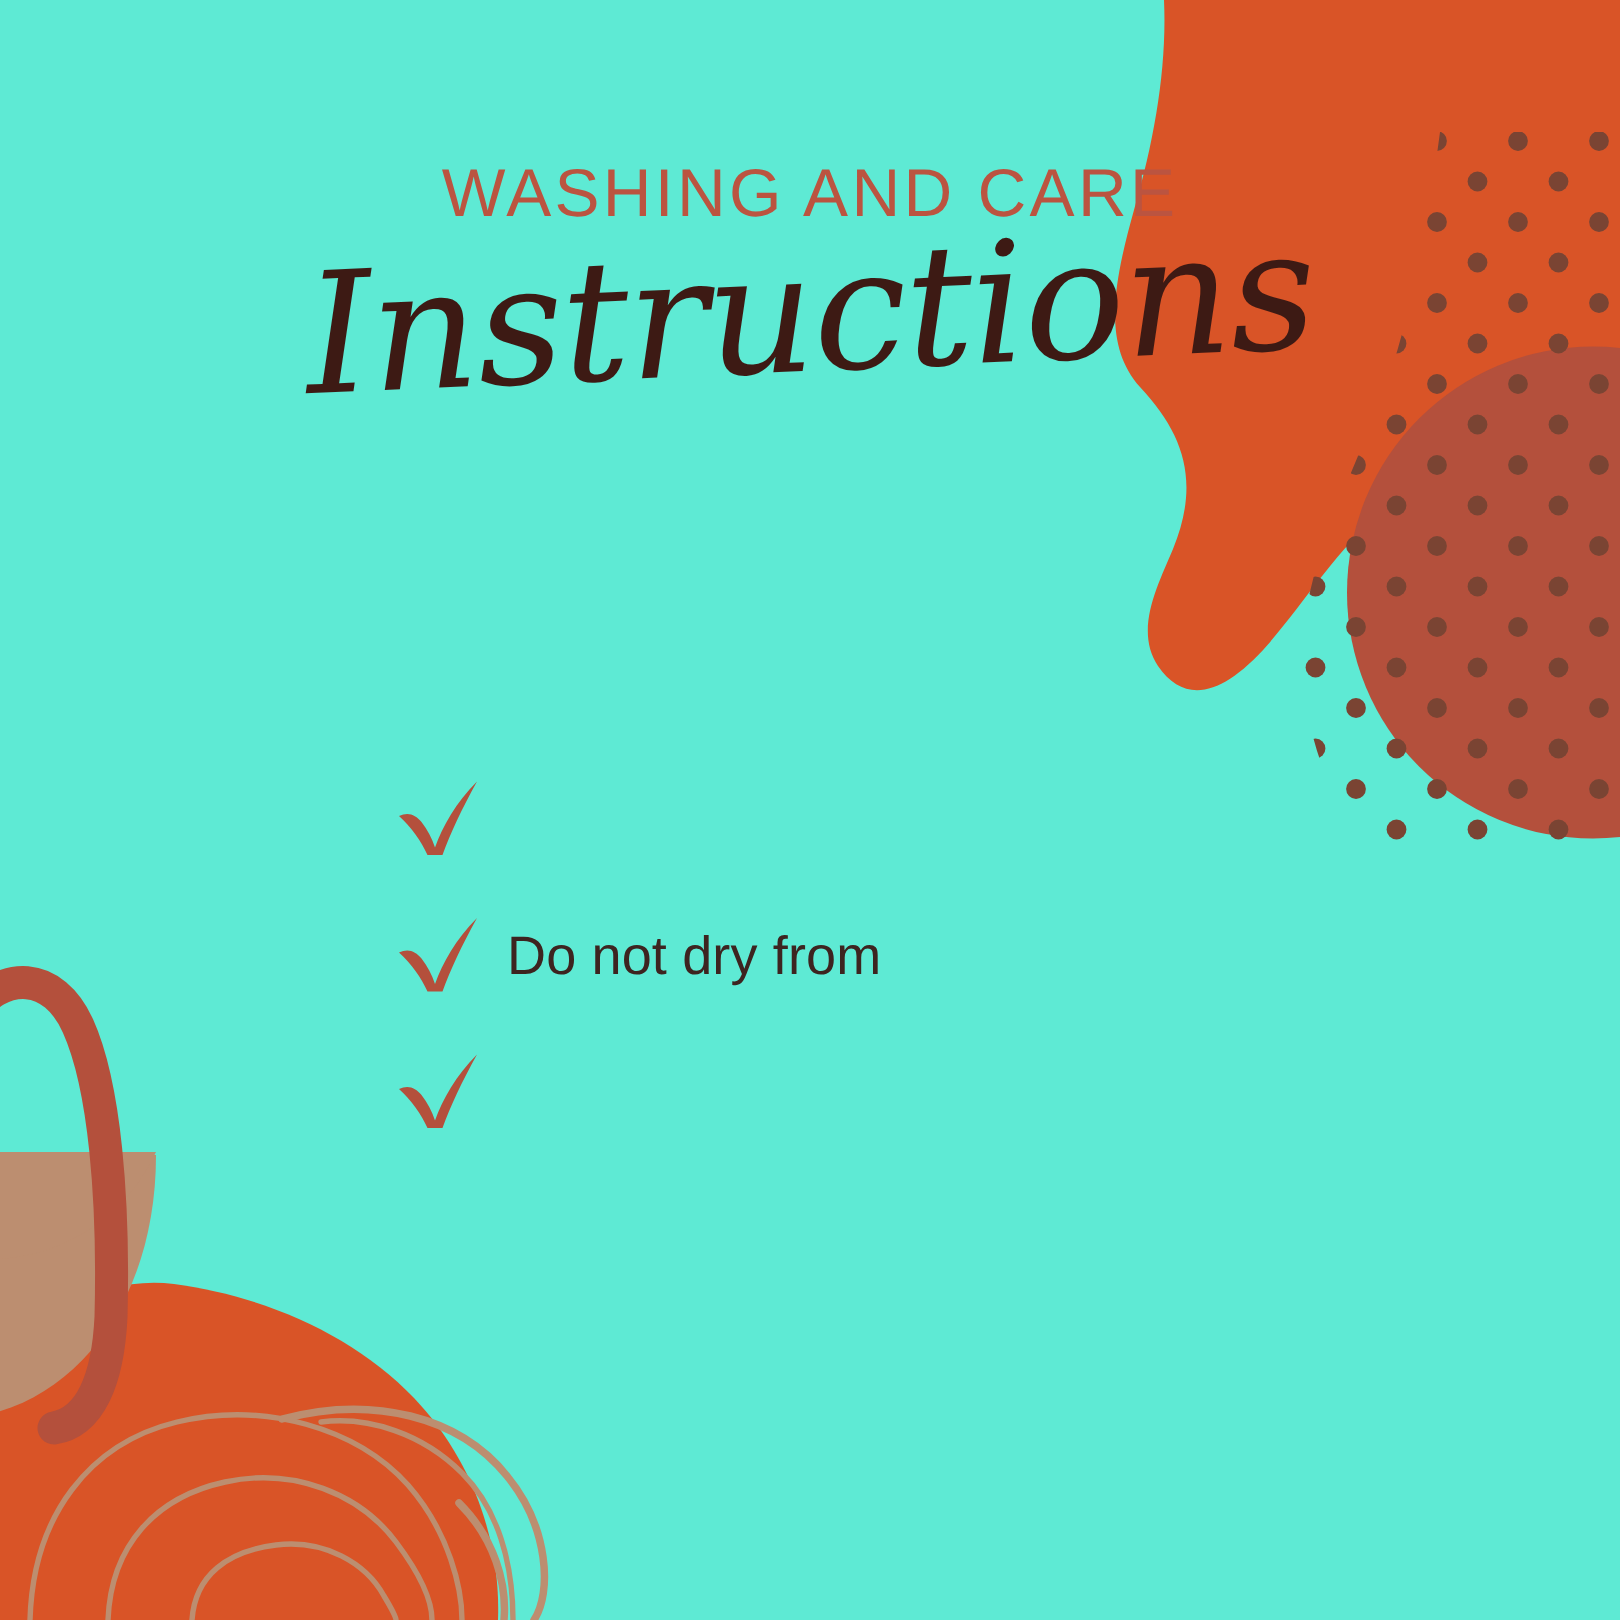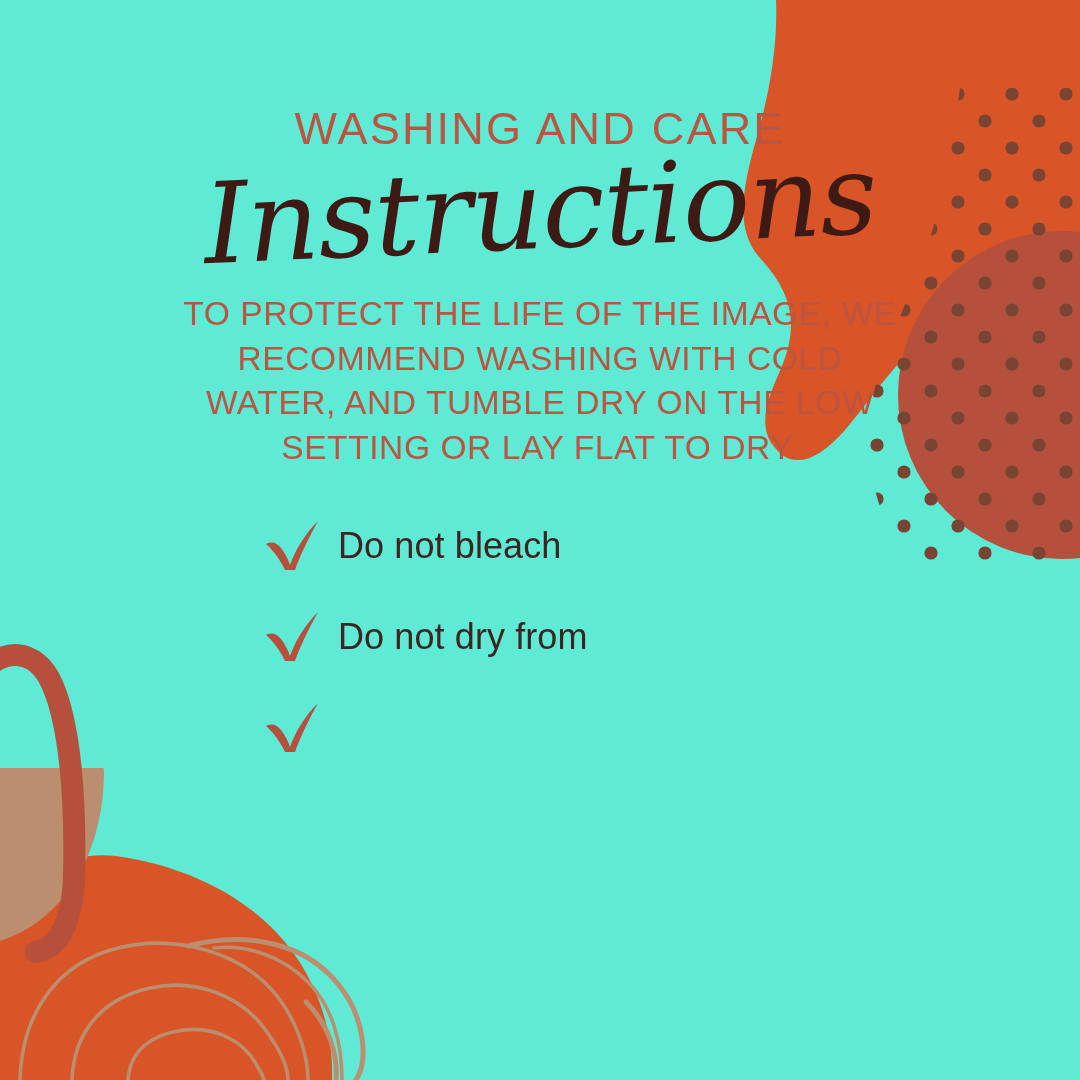--- a/index.html
+++ b/index.html
@@ -221,31 +221,29 @@
     </g>
   </svg>
 
   <div id="content">
 
     <div class="heading-block">
       <div class="eyebrow">WASHING AND CARE</div>
       <div class="script">Instructions</div>
     </div>
 
-    <p class="intro">TO PROTECT THE LIFE OF THE IMAGE, WE RECOMMEND WASHING WITH COLD WATER, AND TUMBLE DRY ON THE LOW SETTING OR LAY FLAT TO DRY.</p>
 
     <ul class="checklist">
 
       <li class="check-item">
         <svg class="check-icon" viewBox="0 0 62 62">
           <path d="M 4 29 C 10 26 15 28 19 33 C 23 38 26 44 28 50
                    C 33 36 42 20 56 6 C 46 24 38 41 33 55 L 23 55
                    C 19 46 12 36 4 29 Z" fill="#B4503C"></path>
         </svg>
-        <span class="check-label">Do not bleach</span>
       </li>
 
       <li class="check-item">
         <svg class="check-icon" viewBox="0 0 62 62">
           <path d="M 4 29 C 10 26 15 28 19 33 C 23 38 26 44 28 50
                    C 33 36 42 20 56 6 C 46 24 38 41 33 55 L 23 55
                    C 19 46 12 36 4 29 Z" fill="#B4503C"></path>
         </svg>
         <span class="check-label">Do not dry from</span>
       </li>

